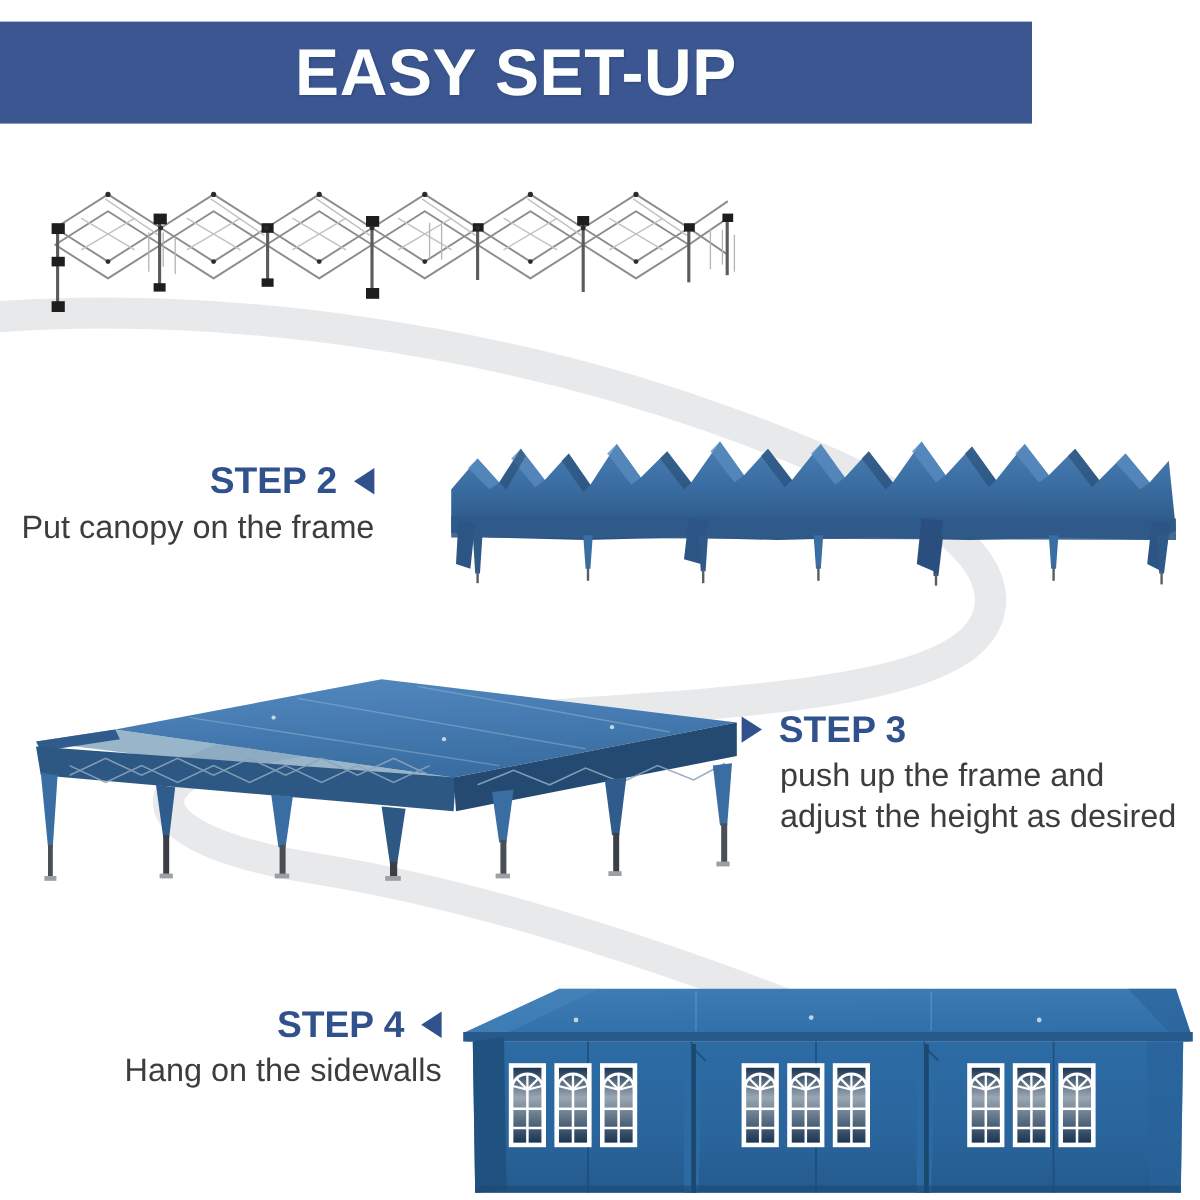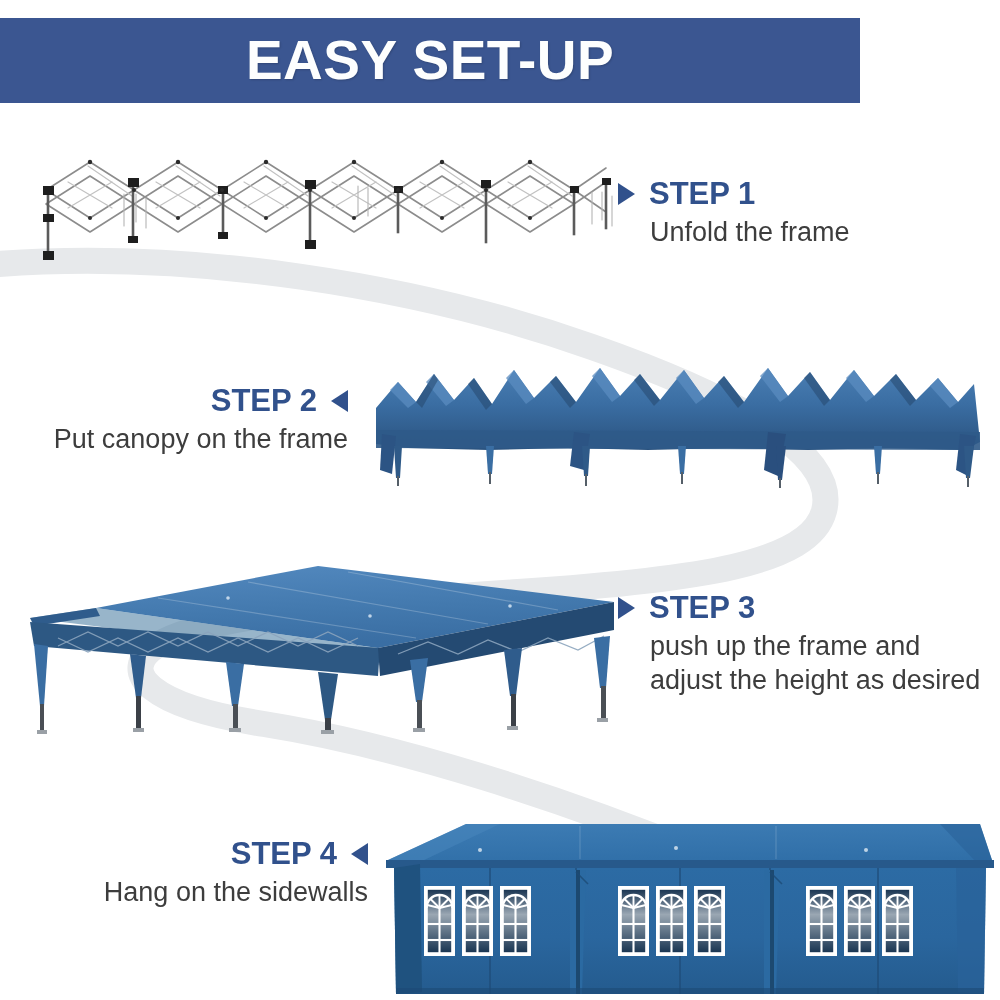--- a/index.html
+++ b/index.html
@@ -35,21 +35,21 @@
   .step-desc{
     font-size:27px;color:#3d3d3d;font-weight:400;line-height:1.28;
     font-family:"Liberation Sans", sans-serif;white-space:nowrap;
   }
   .step-desc.right{text-align:center;}
   .step-desc .l{display:block;}
 
   
   #step1{left:618px;top:178px;}
   #step1 .step-desc{margin-top:4px;margin-left:32px;}
-  #step2{right:652px;top:385px;text-align:right;}
+  #step2{right:688px;top:385px;text-align:right;}
   #step2 .step-desc{margin-top:4px;}
   #step3{left:618px;top:592px;}
   #step3 .step-desc{margin-top:4px;margin-left:32px;}
   #step4{right:632px;top:838px;text-align:right;}
   #step4 .step-desc{margin-top:4px;}
 
   .illus{position:absolute;}
   svg{display:block;overflow:visible;}
 </style>
 </head>
@@ -146,29 +146,20 @@
       <circle cx="414" cy="70" r="2"></circle>
         <circle cx="502" cy="70" r="2"></circle>
       <circle cx="106" cy="42" r="2"></circle>
         <circle cx="194" cy="42" r="2"></circle>
       <circle cx="282" cy="42" r="2"></circle>
         <circle cx="370" cy="42" r="2"></circle>
       <circle cx="458" cy="42" r="2"></circle>
     </g>
   </svg>
 
-  <div class="step-block" id="step1">
-    <div class="step-head">
-      <span class="tri tri-right"></span>
-      <span>STEP 1</span>
-    </div>
-    <div class="step-desc">
-      <span class="l">Unfold the frame</span>
-    </div>
-  </div>
 
   <svg class="illus" style="left:368px;top:358px;" width="620" height="130" viewBox="0 0 620 130">
     <defs>
       <linearGradient id="cg2" x1="0" y1="0" x2="0" y2="1">
         <stop offset="0" stop-color="#4b7fb4"></stop>
         <stop offset="0.45" stop-color="#3a6da2"></stop>
         <stop offset="1" stop-color="#2a527e"></stop>
       </linearGradient>
       <linearGradient id="cg2b" x1="0" y1="0" x2="1" y2="0">
         <stop offset="0" stop-color="#5689bd"></stop>

